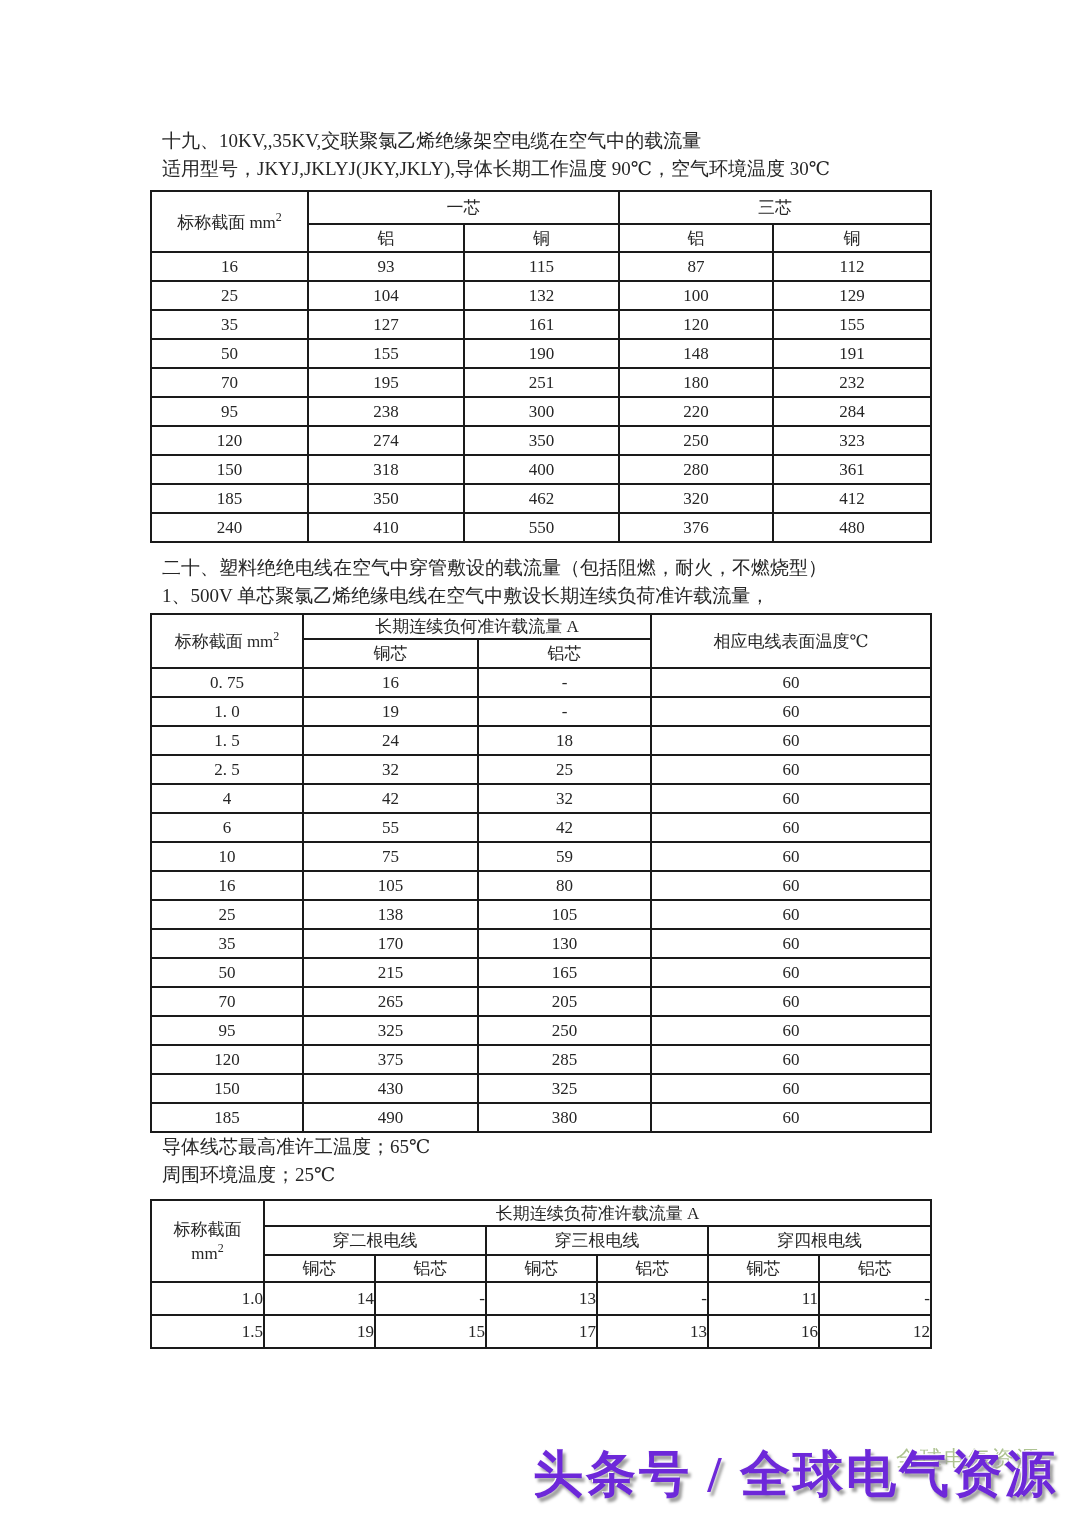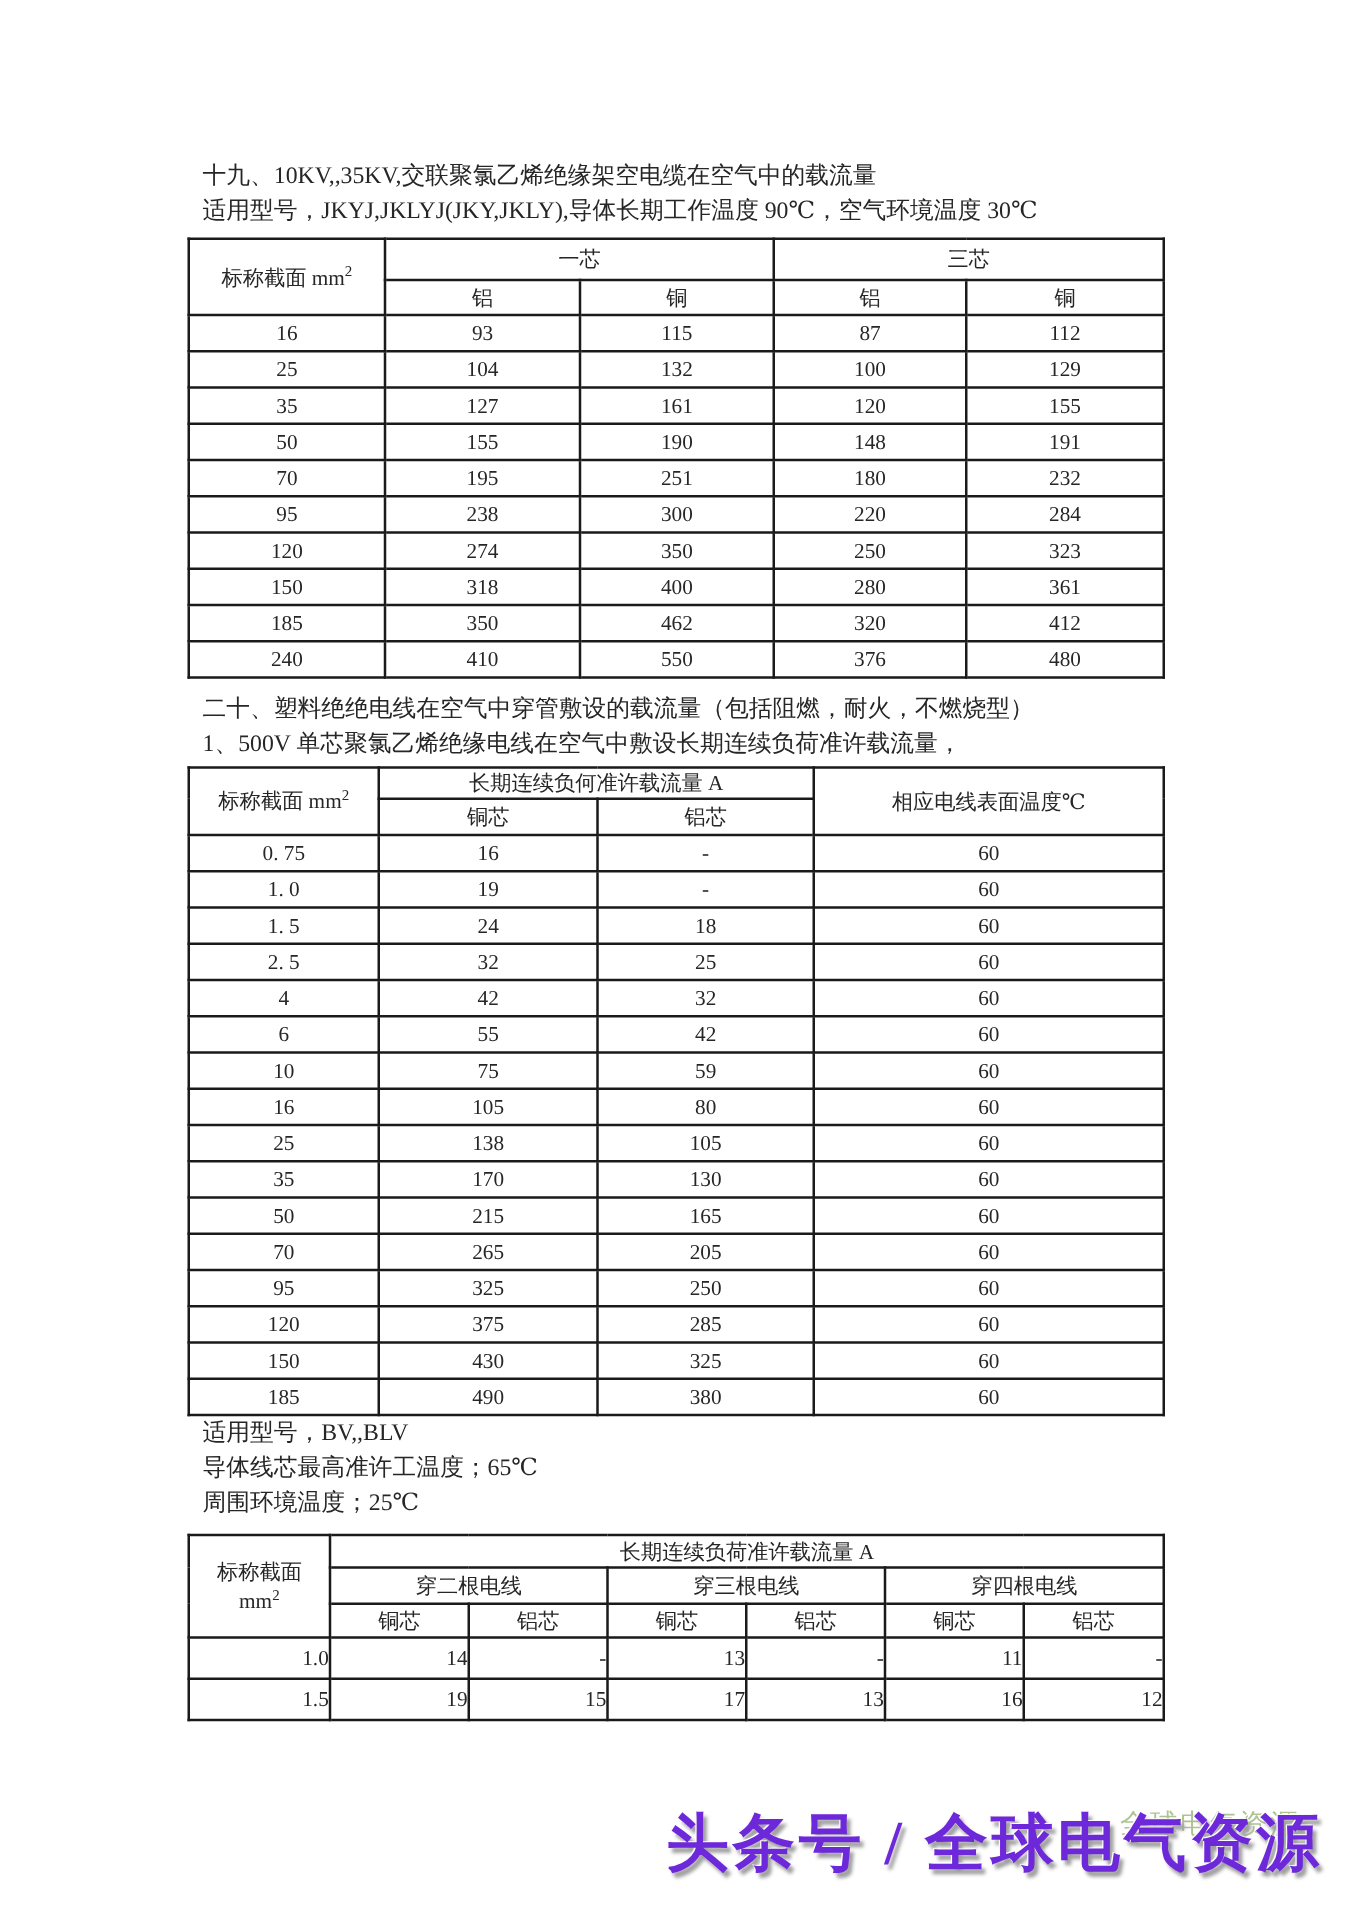--- a/index.html
+++ b/index.html
@@ -267,21 +267,20 @@
         </tr>
         <tr>
           <td>185</td>
           <td>490</td>
           <td>380</td>
           <td>60</td>
         </tr>
       </tbody>
   </table>
 
-  <p class="tline sp">适用型号，BV,,BLV</p>
   <p class="tline sp">导体线芯最高准许工温度；65℃</p>
   <p class="tline sp">周围环境温度；25℃</p>
 
   <table class="tbl t3">
     <colgroup>
       <col style="width:113px">
         <col style="width:111px">
         <col style="width:111px">
         <col style="width:111px">
         <col style="width:111px">

